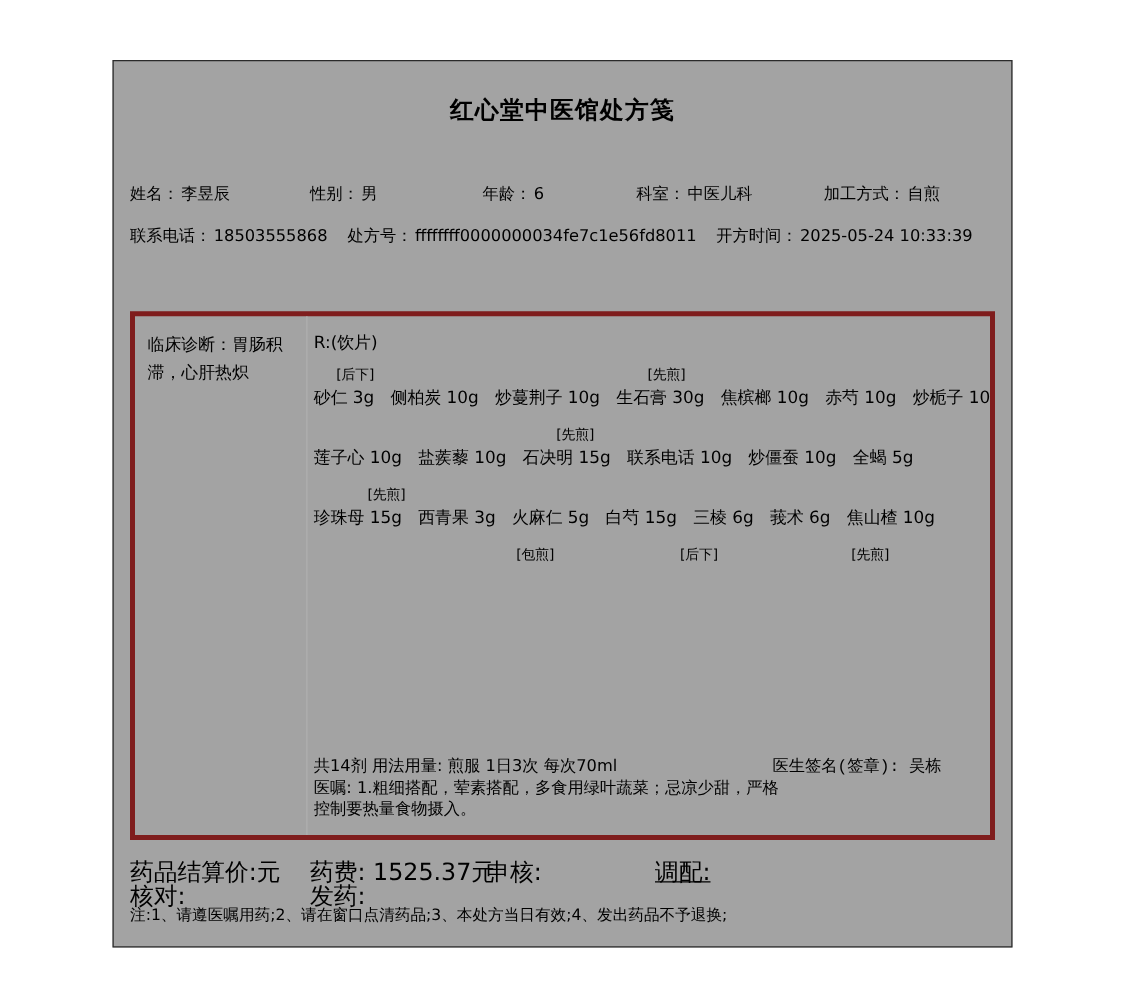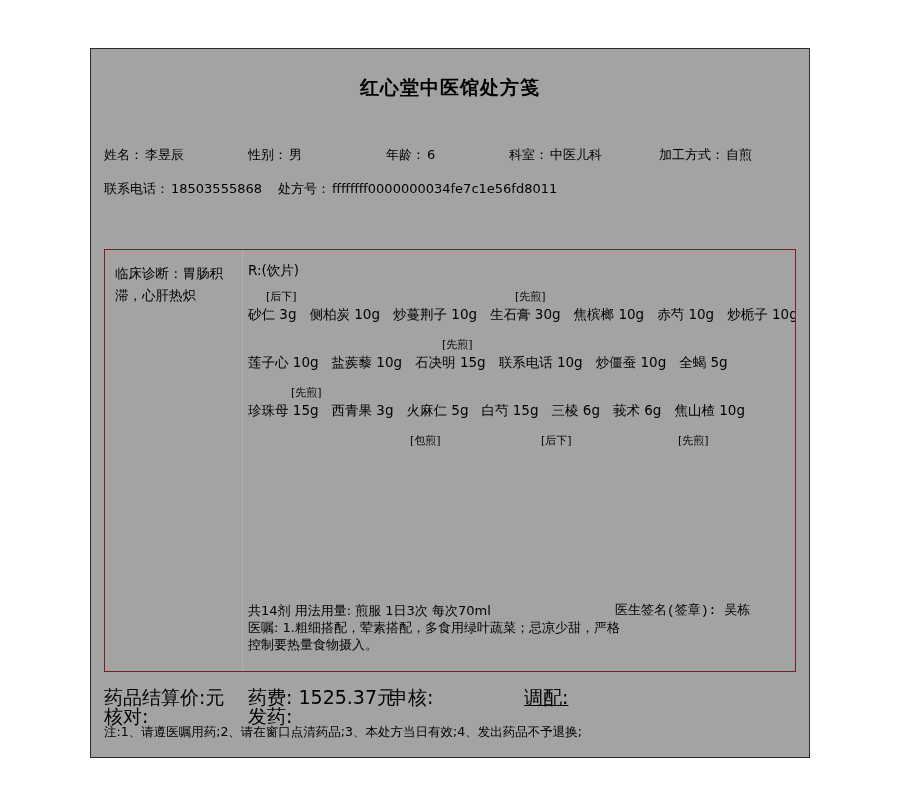--- a/index.html
+++ b/index.html
@@ -22,21 +22,21 @@
     text-align: center;
     font-size: 19px; font-weight: bold;
     letter-spacing: 1px;
   }
   .field { position: absolute; font-size: 13px; white-space: nowrap; }
   .field .val { margin-left: 2px; }
 
   .rxbox {
     position: absolute; left: 13px; top: 200px;
     width: 692px; height: 423px;
-    border: 1px solid #7f1d1d;
+    border: 4px solid #7f1d1d;
     display: flex;
   }
   .diag {
     width: 138px; flex: 0 0 138px;
     border-right: 1px solid #b0b0b0;
     padding: 12px 10px;
     font-size: 13.5px; line-height: 22px;
   }
   .rxcol {
     flex: 1 1 auto; position: relative;
@@ -81,20 +81,23 @@
     </div>
     <div class="field" style="left:568px; top:97px;">
       <span>加工方式：</span><span class="val">自煎</span>
     </div>
 
     <div class="field" style="left:13px; top:131px;">
       <span>联系电话：</span><span class="val">18503555868</span>
     </div>
     <div class="field" style="left:187px; top:131px;">
       <span>处方号：</span><span class="val">ffffffff0000000034fe7c1e56fd8011</span>
+    </div>
+    <div class="field" style="left:482px; top:131px;">
+      <span>开方时间：</span><span class="val">2025-05-24 10:33:39</span>
     </div>
 
     <div class="rxbox">
       <div class="diag">
         <span>临床诊断：</span><span>胃肠积滞，心肝热炽</span>
       </div>
       <div class="rxcol">
         <div class="rx-header">R:(饮片)</div>
         <div id="rx-lines">
             <div class="ann-row">

